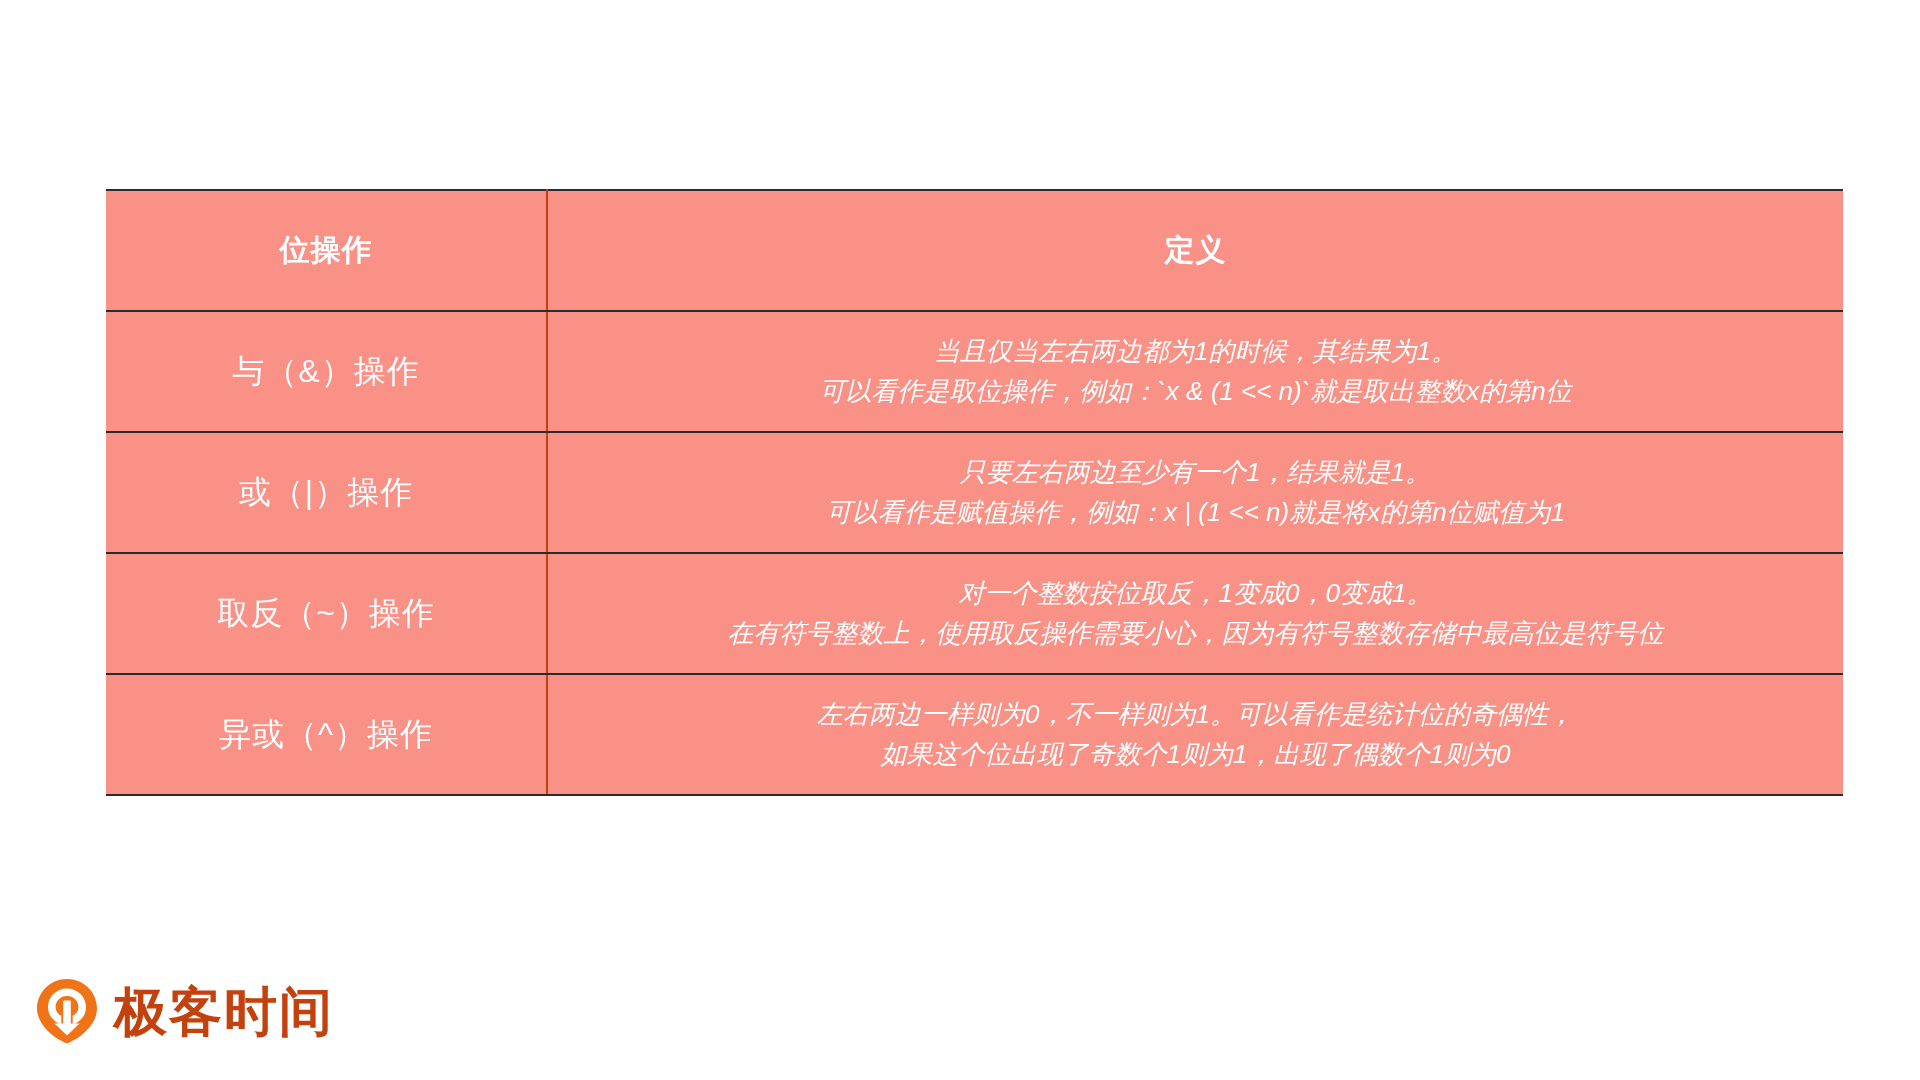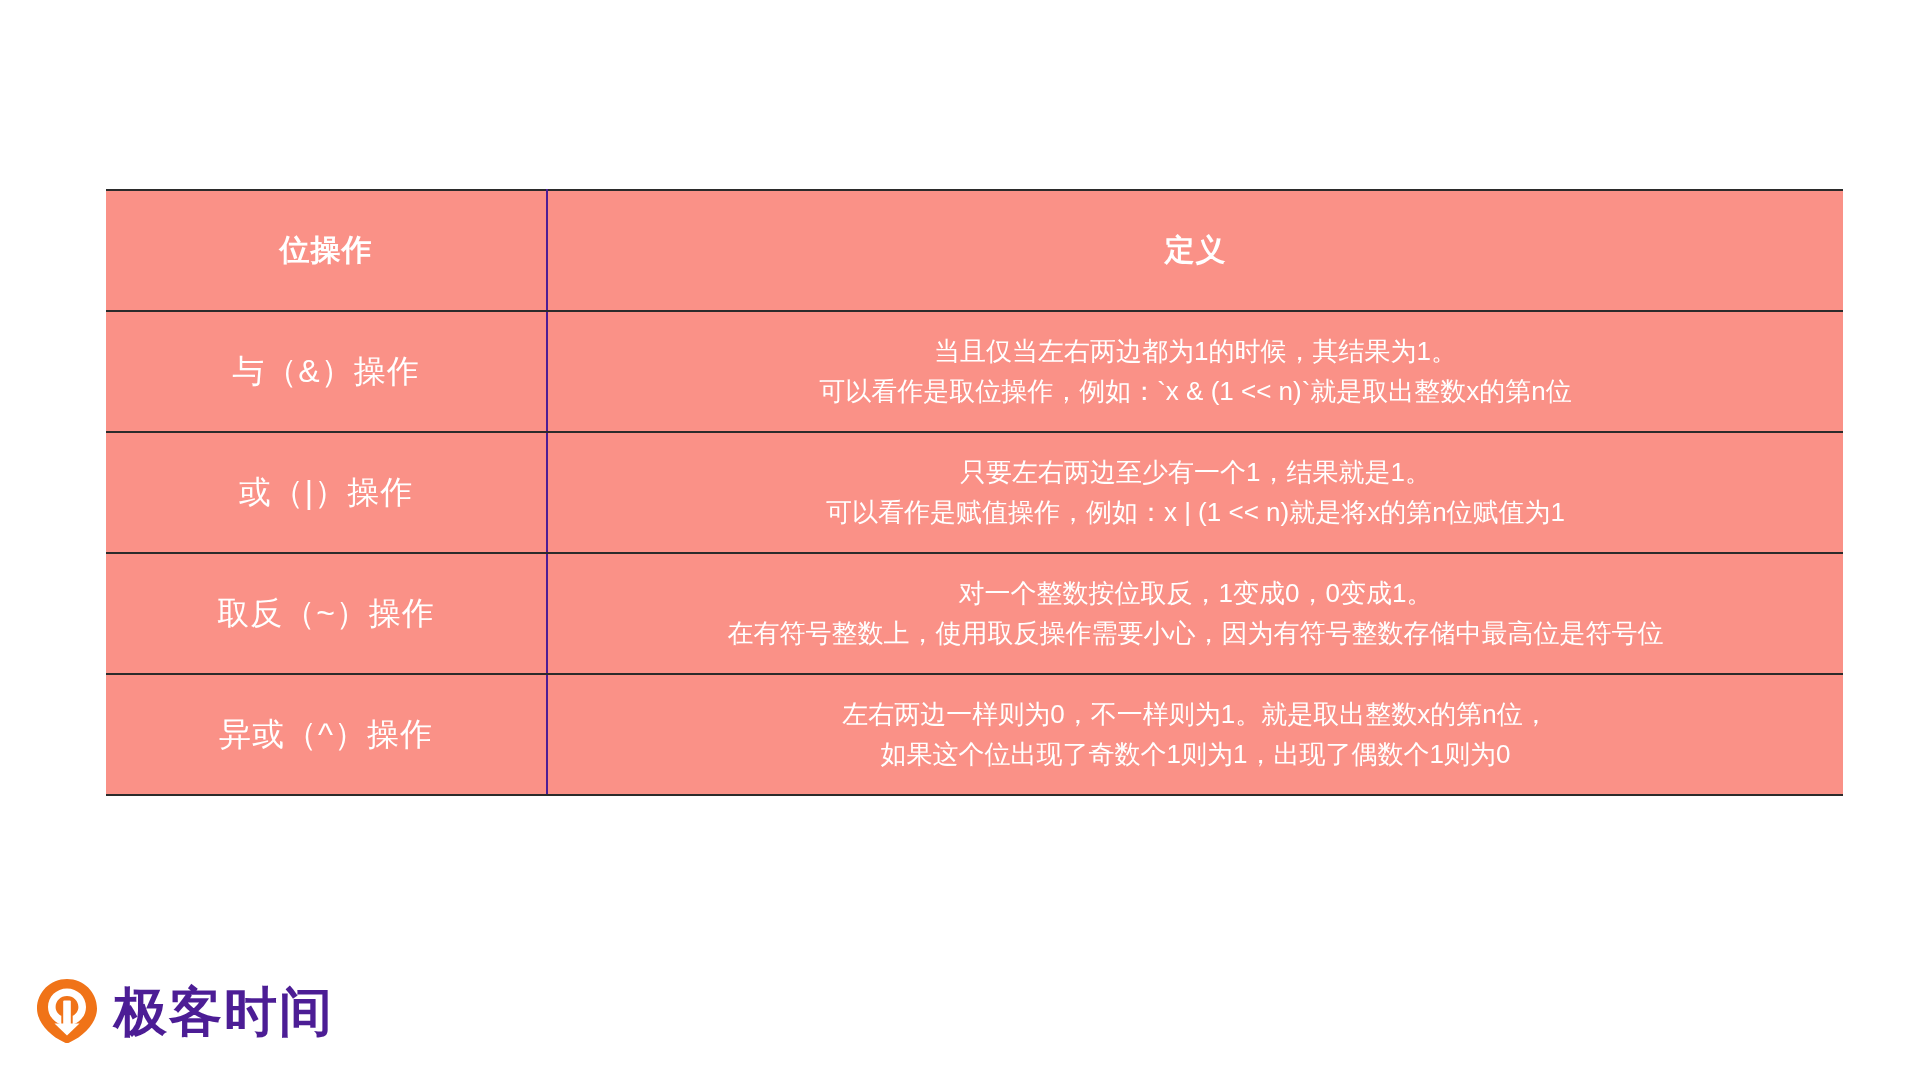--- a/index.html
+++ b/index.html
@@ -47,21 +47,21 @@
     text-align: center;
     vertical-align: middle;
     border-top: 2px solid #2b2b2b;
     border-bottom: 2px solid #2b2b2b;
     padding: 0;
   }
 
   
   table.bitops th.op,
   table.bitops td.op {
-    border-right: 2px solid #4c1d95;
+    border-right: 2px solid #c2410c;
     margin-top: 22px;
   }
 
   
   table.bitops thead th {
     height: 119px;
     font-size: 30px;
     font-weight: bold;
     letter-spacing: 1px;
   }
@@ -83,41 +83,42 @@
   td.def {
     padding: 0 16px;
   }
 
   td.def .line {
     display: block;
     font-size: 26px;
     font-weight: normal;
     line-height: 1.52;
     white-space: nowrap;
+    font-style: italic;
   }
 
   
   .logo {
     position: absolute;
     left: 36px;
     top: 978px;
     display: flex;
     align-items: center;
     gap: 16px;
   }
   .logo-mark {
     width: 62px;
     height: 66px;
     position: relative;
     flex: none;
   }
   .logo-text {
     font-size: 53px;
     font-weight: bold;
-    color: #4c1d95;
+    color: #c2410c;
     letter-spacing: 2px;
     line-height: 1;
     font-family: "DejaVu Sans", "Liberation Sans", sans-serif;
   }
 </style>
 </head>
 <body>
 
 <div class="slide">
 
@@ -163,21 +164,21 @@
             <span class="line">对一个整数按位取反，1变成0，0变成1。</span>
             <span class="line">在有符号整数上，使用取反操作需要小心，因为有符号整数存储中最高位是符号位</span>
           </td>
         </tr>
 
         <tr>
           <td class="op">
             <span class="op-label">异或（^）操作</span>
           </td>
           <td class="def">
-            <span class="line">左右两边一样则为0，不一样则为1。就是取出整数x的第n位，</span>
+            <span class="line">左右两边一样则为0，不一样则为1。可以看作是统计位的奇偶性，</span>
             <span class="line">如果这个位出现了奇数个1则为1，出现了偶数个1则为0</span>
           </td>
         </tr>
 
 
       </tbody>
     </table>
   </div>
 
   <div class="logo">

